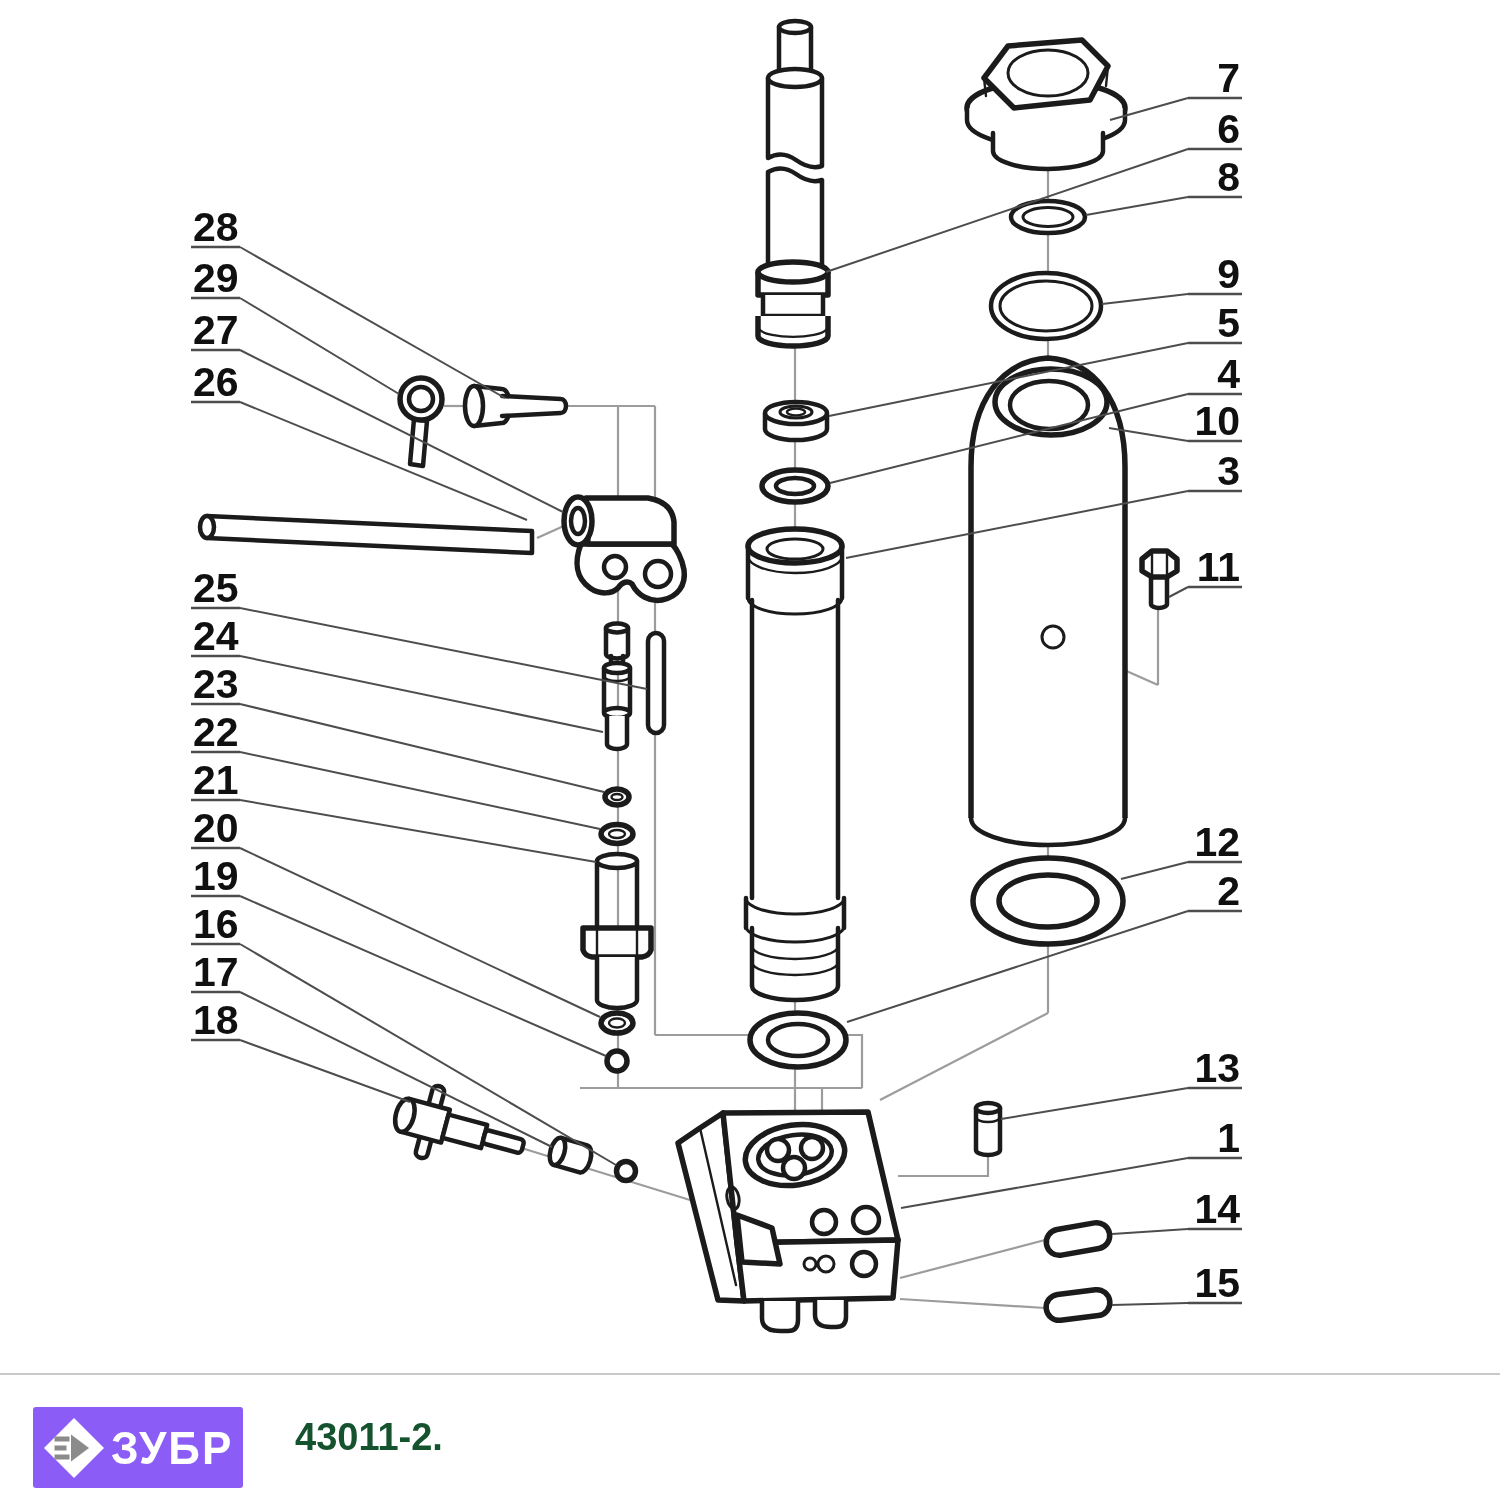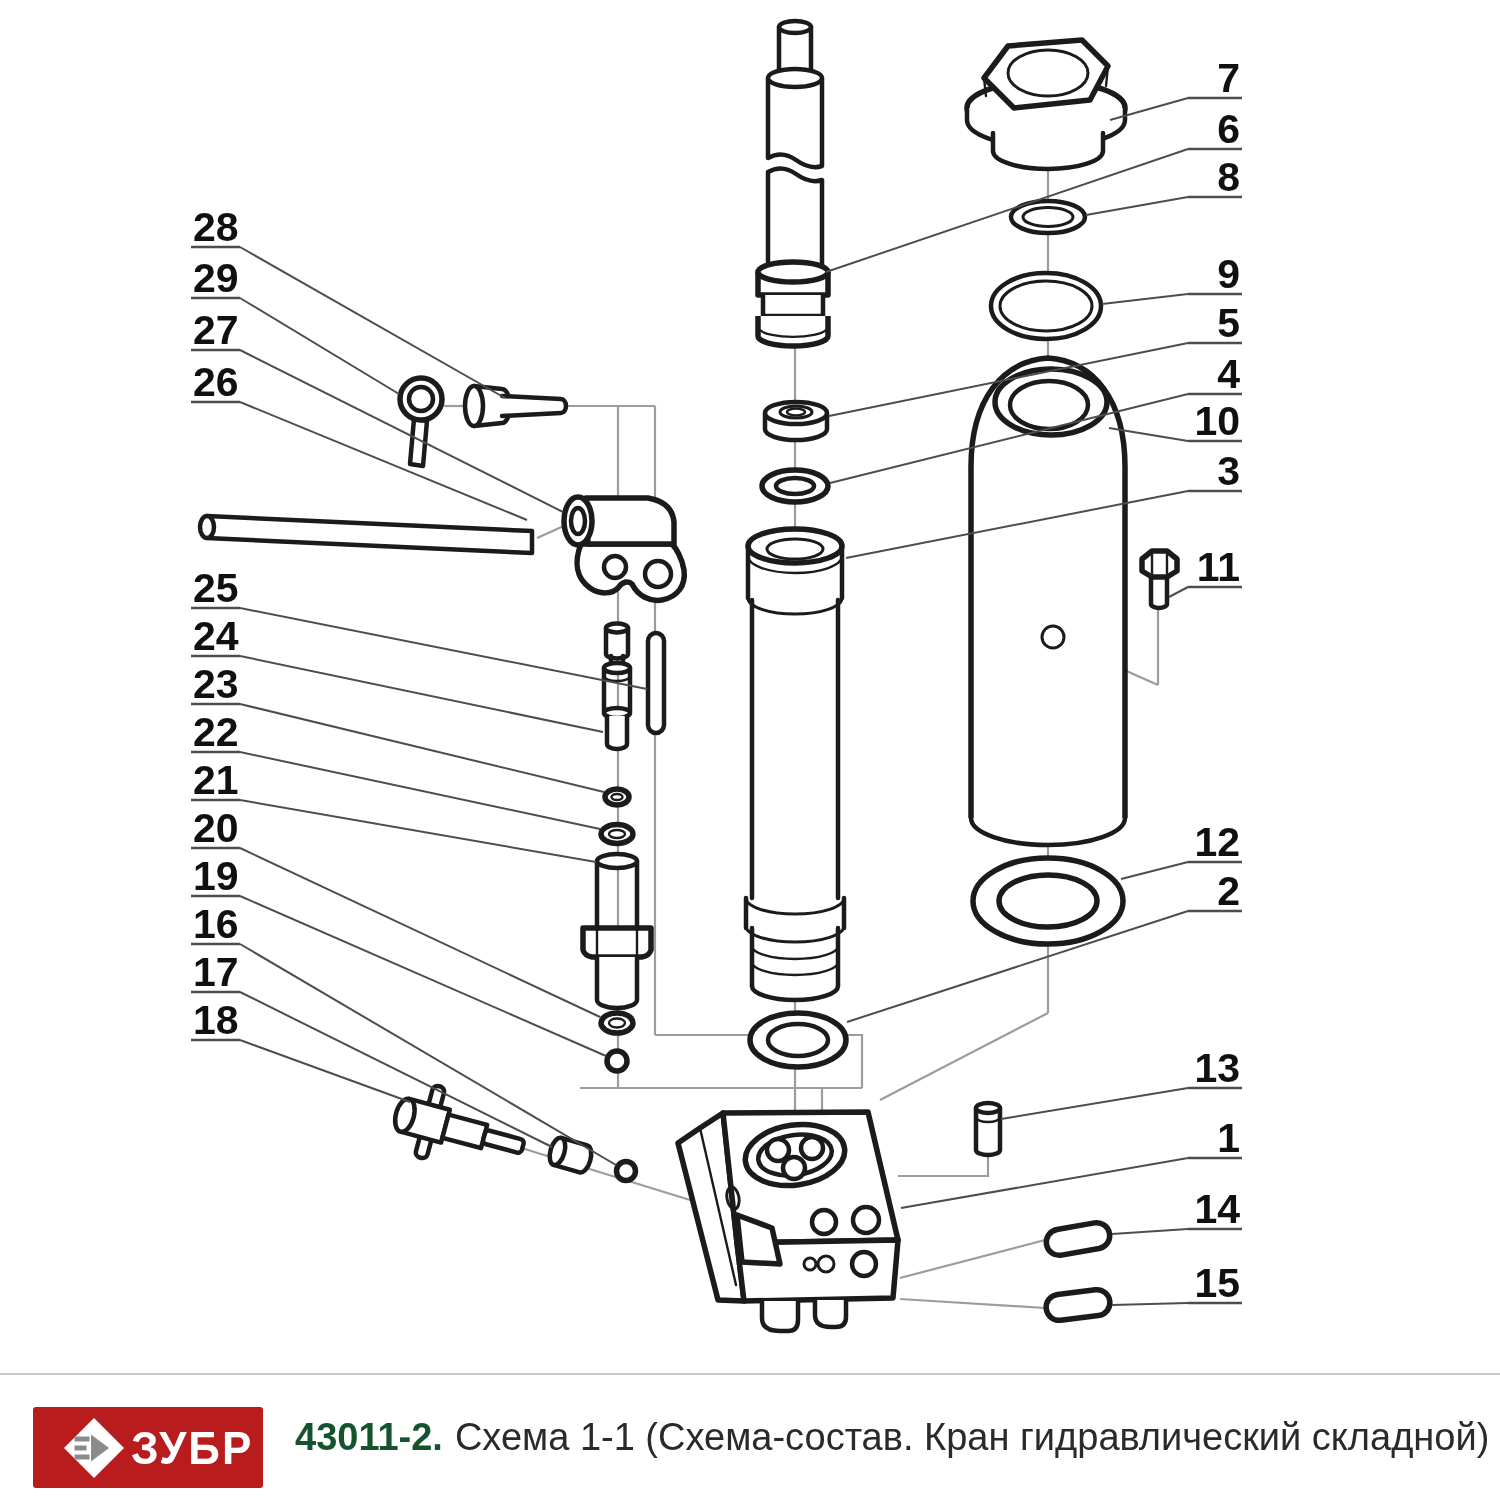--- a/index.html
+++ b/index.html
@@ -403,29 +403,28 @@
           <polyline points="1188,1303 1112,1305" class="leader"></polyline>
           <line x1="1188" y1="1303" x2="1242" y2="1303" class="callout-underline"></line>
           <text x="1240" y="1297" class="callout-num r">15</text>
         </g>
       </g>
 </svg>
 
 <div class="divider"></div>
 
 <div class="footer">
-  <div class="logo" id="logo-box" style="background: #b91c1c; padding-left: 20px;">
+  <div class="logo" id="logo-box" style="background: #8b5cf6;">
     <span class="diamond-wrap">
       <svg viewBox="0 0 44 44" width="66" height="66">
         <polygon points="22,2 42,22 22,42 2,22" fill="#ffffff"></polygon>
         <path d="M9,16 H19 M9,22 H17 M9,28 H19" stroke="#8b8b8b" stroke-width="3.4" fill="none"></path>
         <polygon points="20,13 32,22 20,31" fill="#8b8b8b"></polygon>
       </svg>
     </span>
     <span class="logo-text">ЗУБР</span>
   </div>
   <div class="caption">
     <span class="code">43011-2.</span>
-    <span>Схема 1-1 (Схема-состав. Кран гидравлический складной)</span>
   </div>
 </div>
 
 </div>
 
 </body></html>

